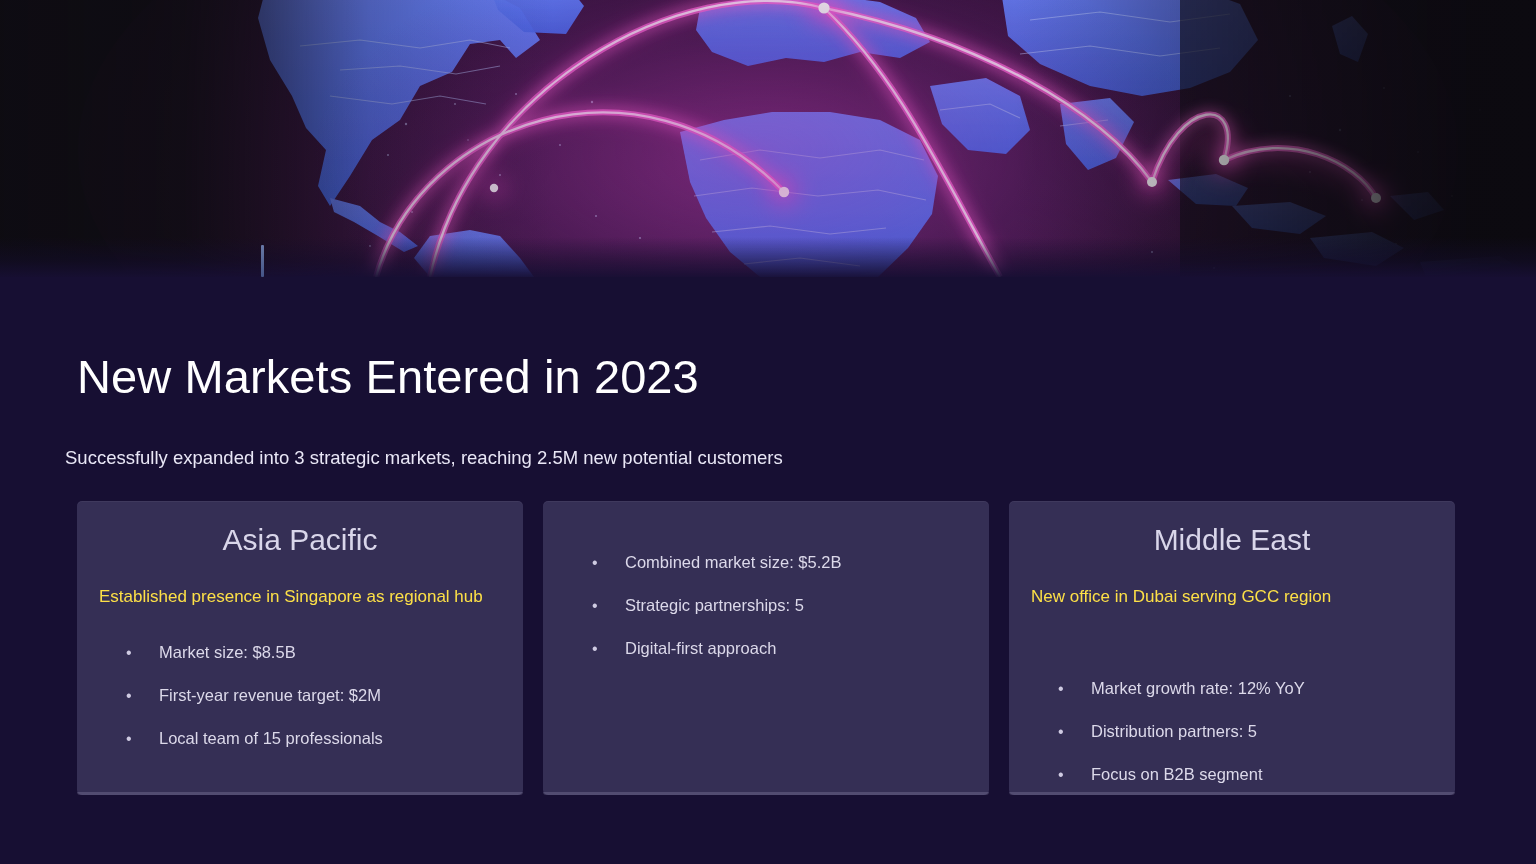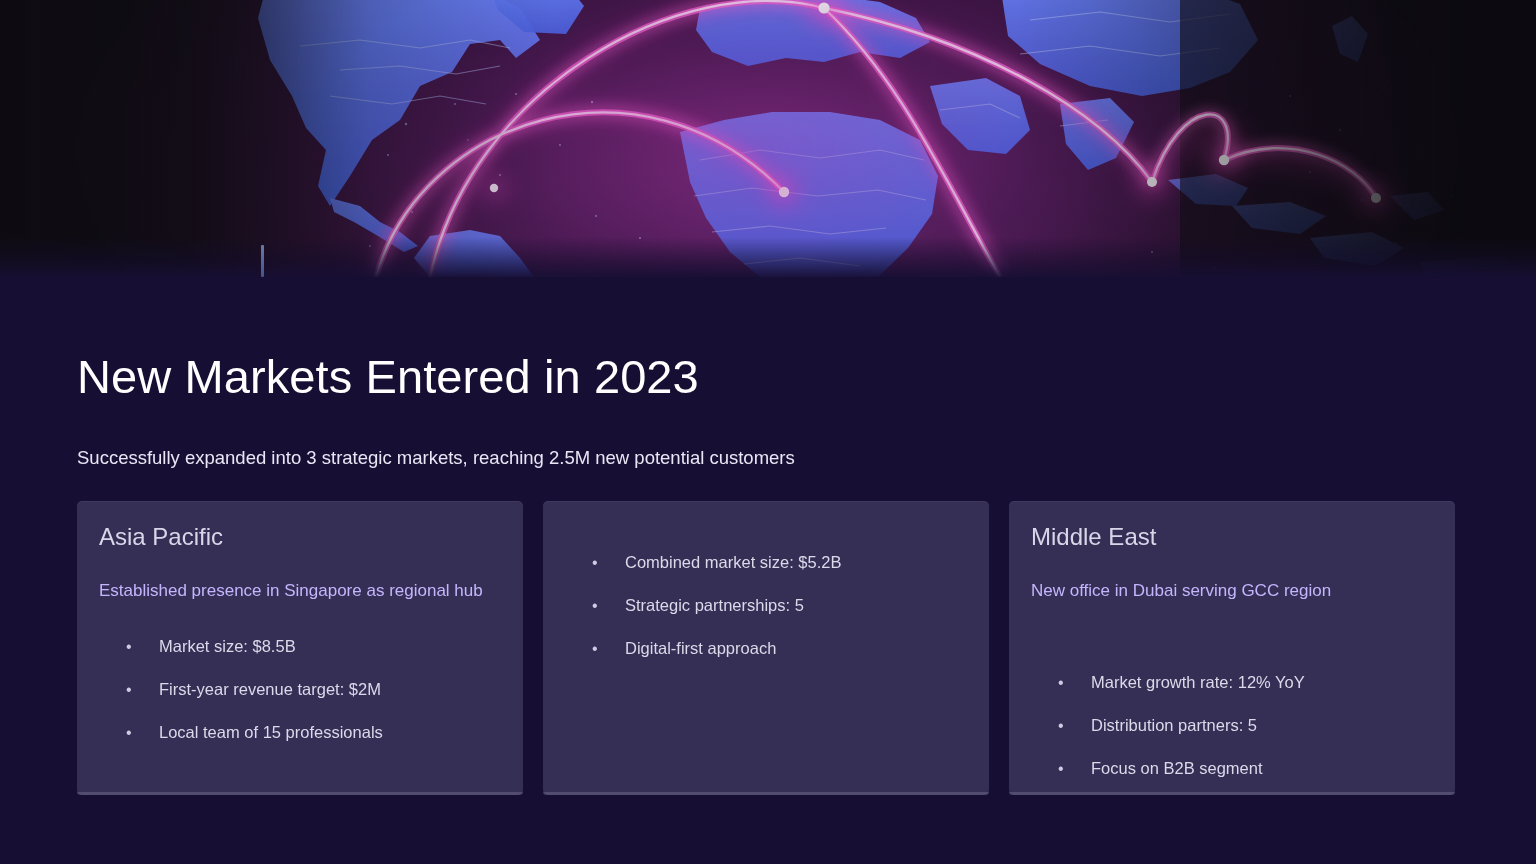--- a/index.html
+++ b/index.html
@@ -30,43 +30,43 @@
   .cursor-tick{position:absolute;left:261px;top:245px;width:3px;height:32px;
     background:linear-gradient(180deg,#6d7fae,#47588c);opacity:.95;border-radius:1px;}
 
   
   .content{position:absolute;left:0;top:277px;width:1332px;height:587px;background:#170f33;}
   .page-title{
     position:absolute;left:77px;top:72px;
     font-size:47px;font-weight:400;color:#ffffff;letter-spacing:.1px;white-space:nowrap;
   }
   .page-subtitle{
-    position:absolute;left:77px;top:170px;
+    position:absolute;left:65px;top:170px;
     font-size:18.5px;font-weight:400;color:#e9e7f6;white-space:nowrap;
   }
 
   .cards{position:absolute;left:77px;top:224px;width:1382px;display:flex;gap:20px;}
   .card{
     width:446px;height:294px;box-sizing:border-box;
     background:#352f55;
     border-radius:5px;
     padding:24px 22px 0 22px;
     position:relative;
     box-shadow:0 1px 0 rgba(255,255,255,.05) inset;
   }
   .card:after{
     content:"";position:absolute;left:0;right:0;bottom:0;height:3px;
     background:rgba(186,180,214,.22);border-radius:0 0 5px 5px;
   }
   .card-title{
-    font-size:24px;font-weight:400;color:#d9d6ea;line-height:1;margin:0 0 0 0;
+    font-size:30px;font-weight:400;color:#d9d6ea;line-height:1;margin:0 0 0 0;text-align:center;
   }
   .card-desc{
     margin-top:24px;
-    font-size:17px;font-weight:400;color:#c4b5fd;line-height:36px;
+    font-size:17px;font-weight:400;color:#fde047;line-height:36px;
     max-width:392px;
   }
   .card-desc.single{min-height:72px;}
   .bullets{list-style:none;margin:16px 0 0 0;padding:0;}
   .bullets li{
     position:relative;
     padding-left:60px;
     font-size:16.5px;color:#dcd9ea;line-height:43px;
     white-space:nowrap;
   }

